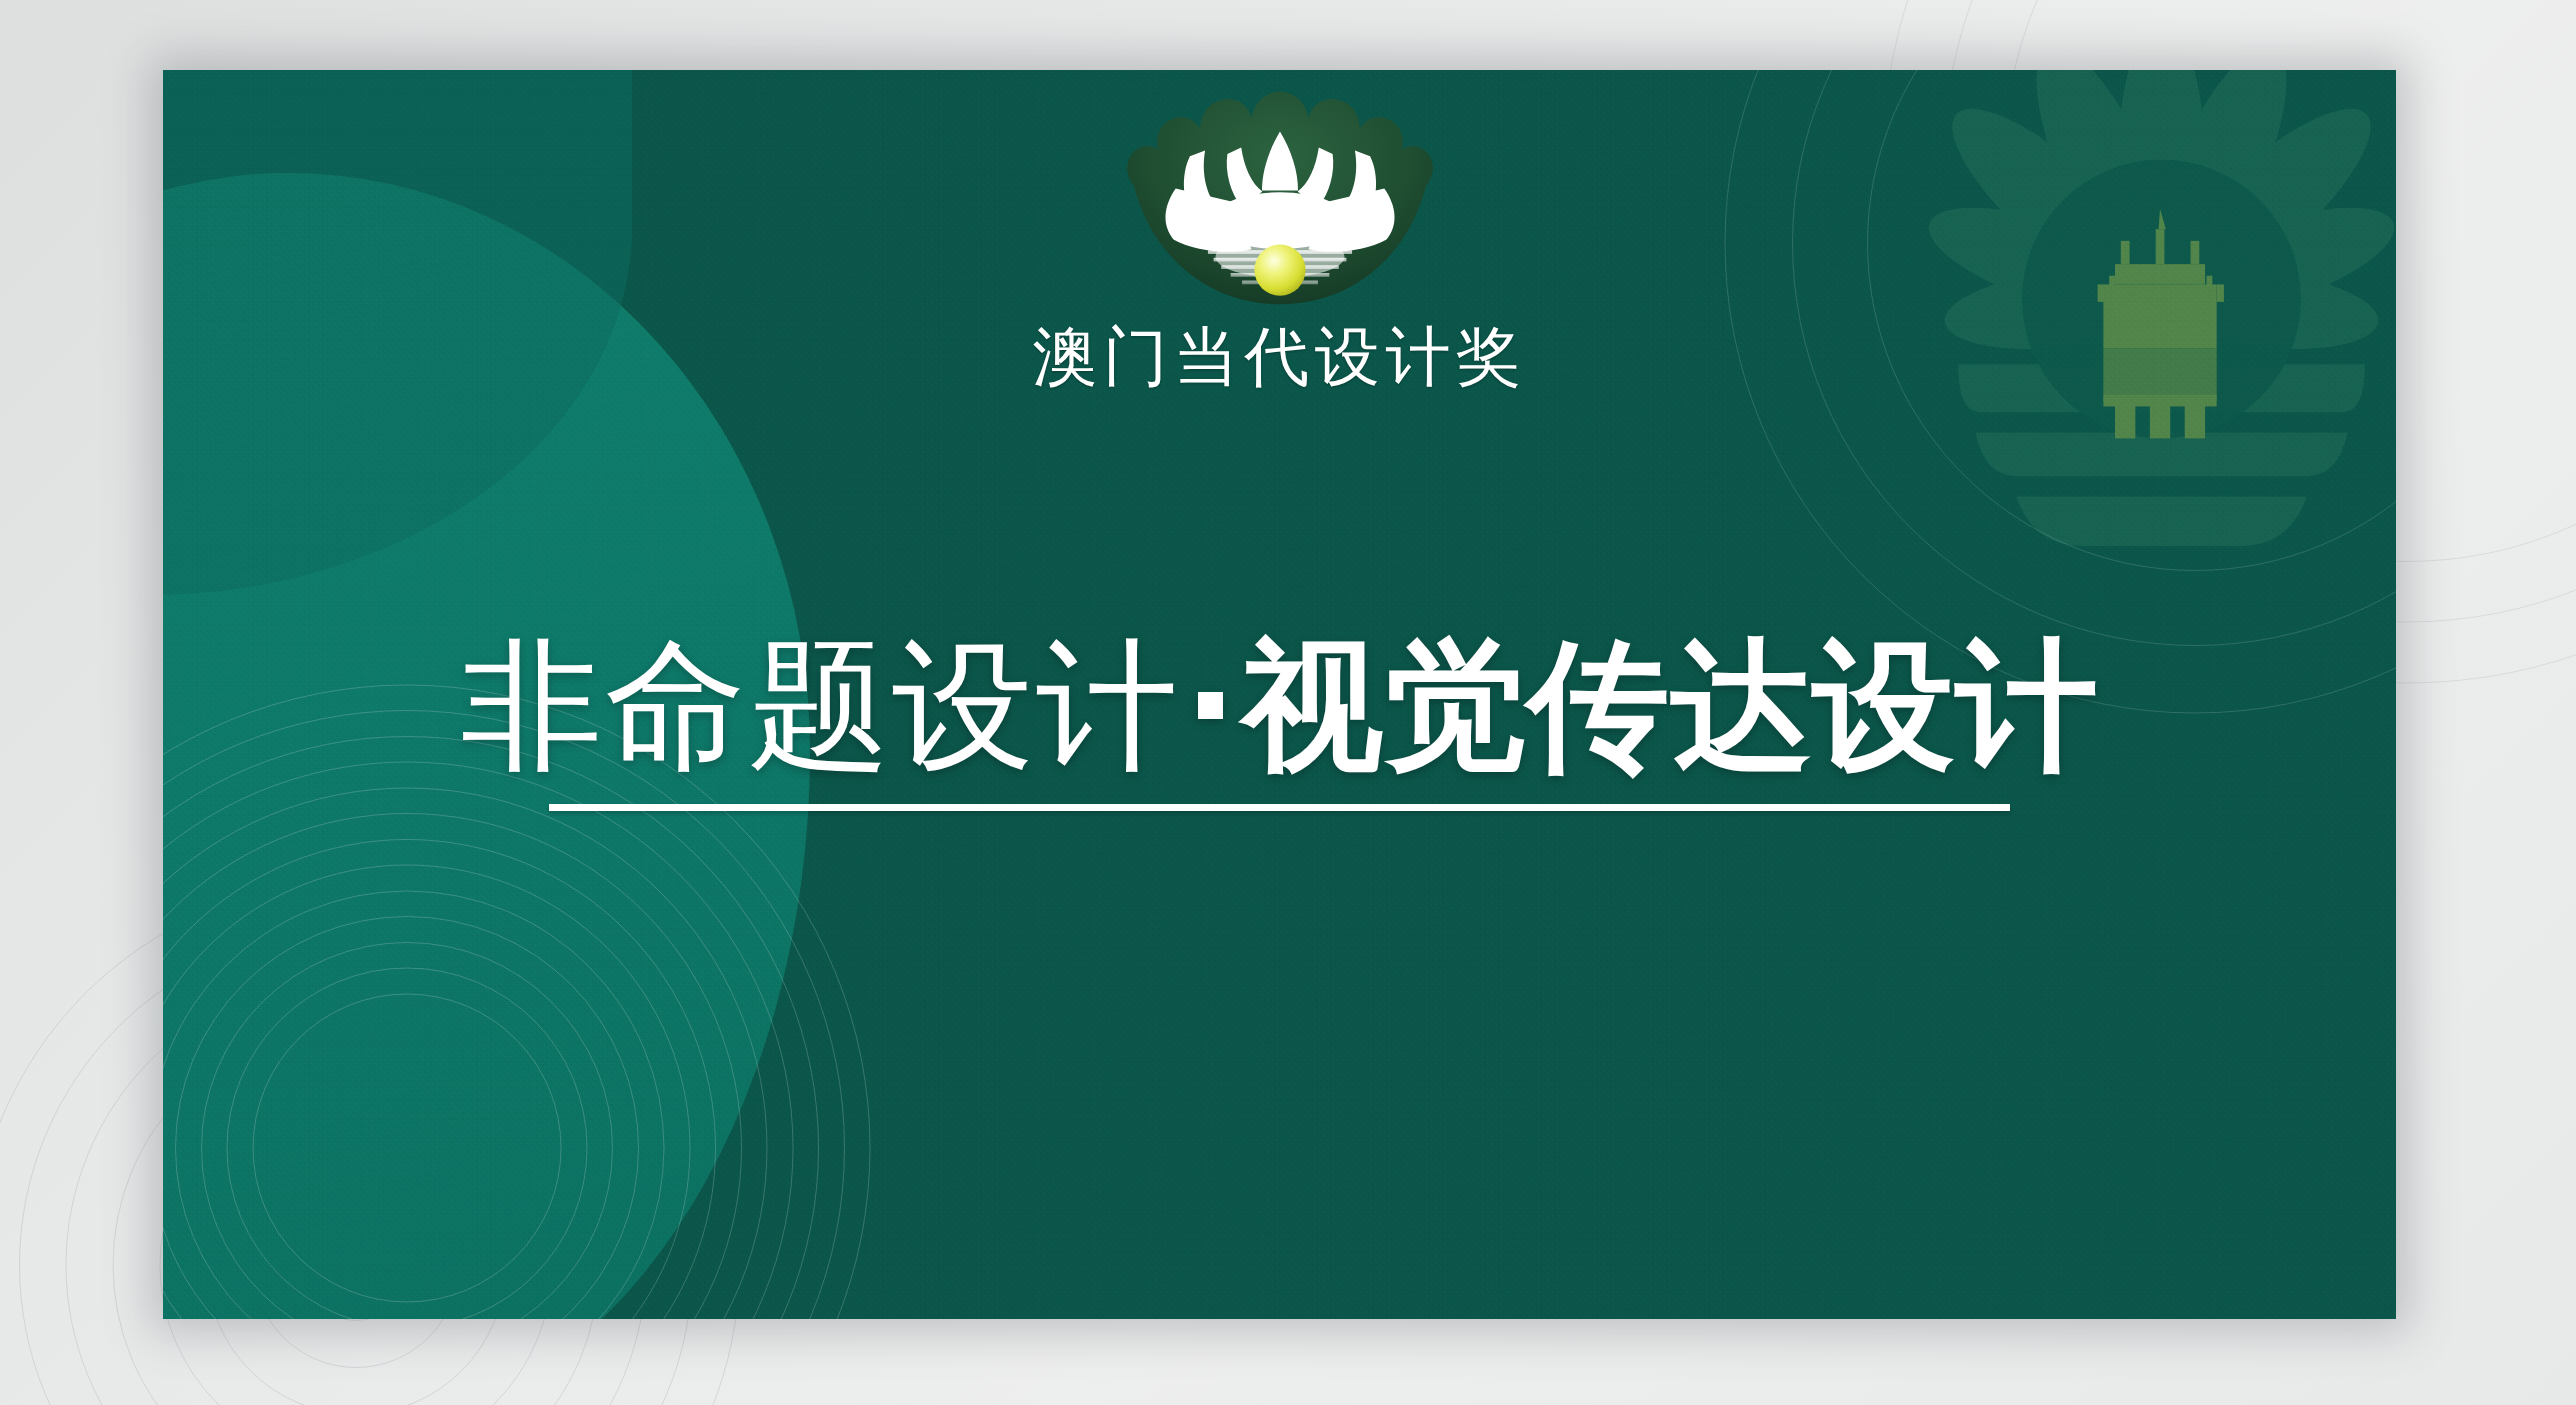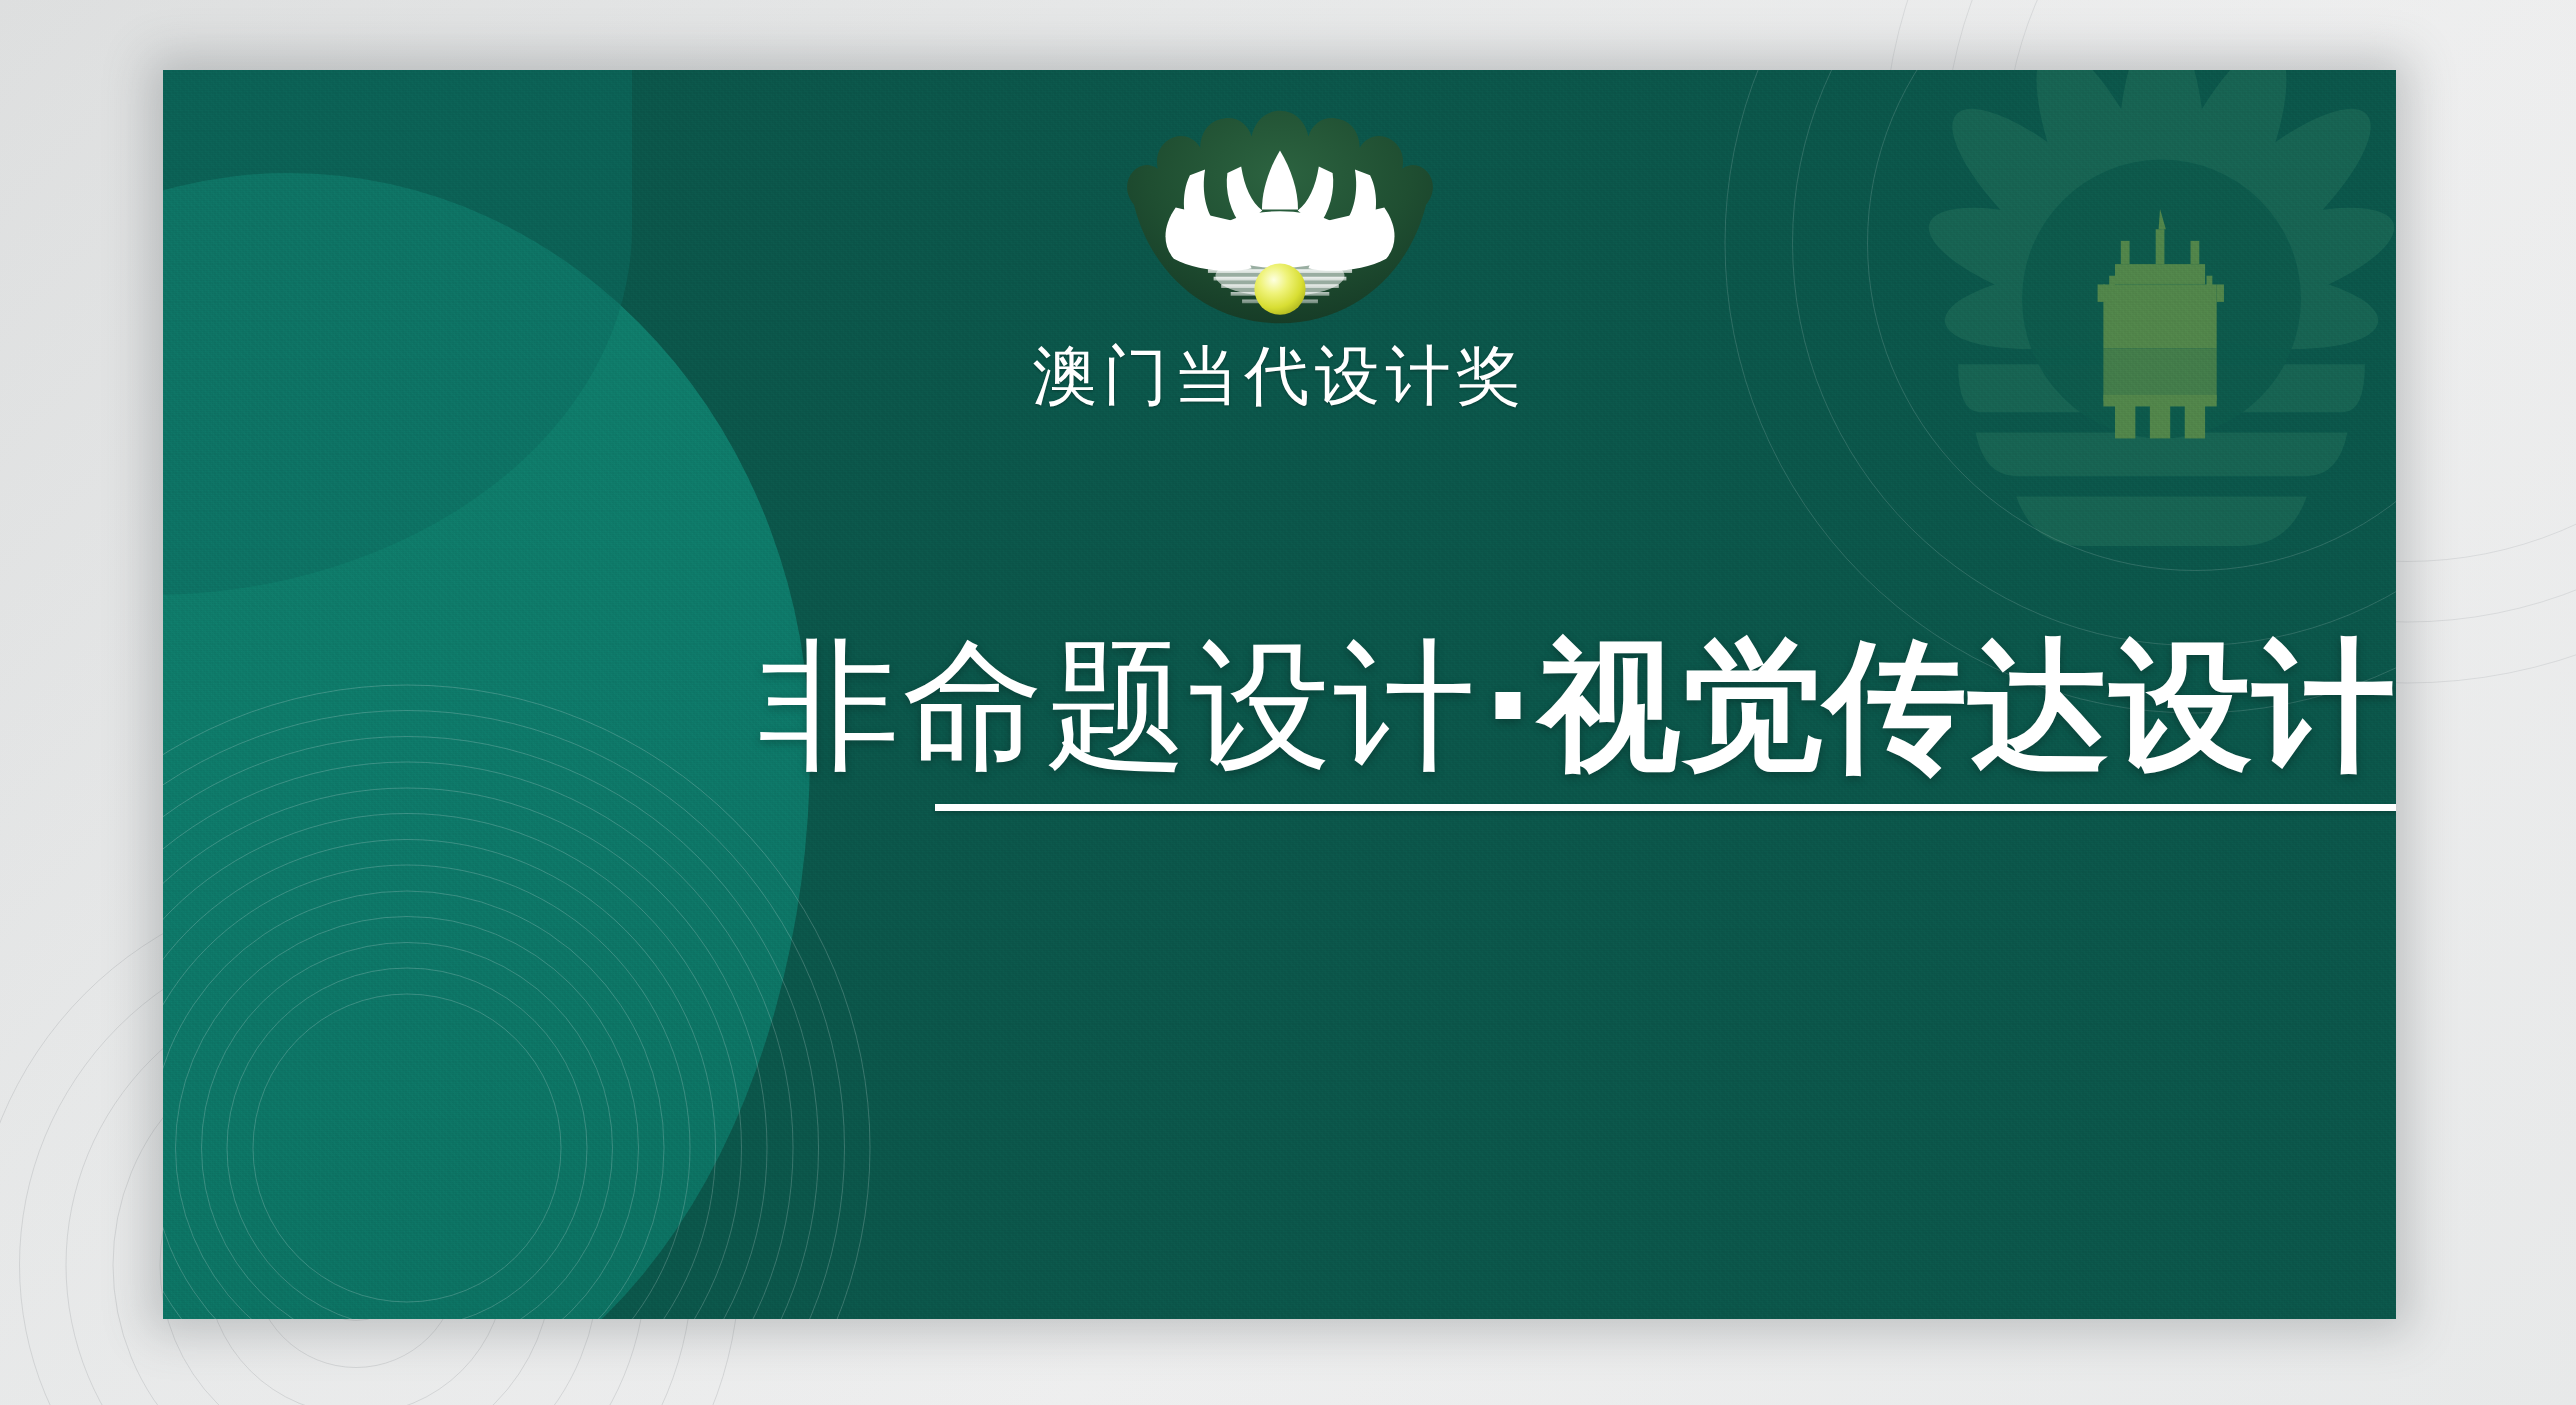--- a/index.html
+++ b/index.html
@@ -98,42 +98,42 @@
     position:absolute; left:-225px; top:609px;
     width:937px; height:937px; pointer-events:none;
   }
   .bl-circles span{
     position:absolute; border:1.5px solid rgba(223,234,231,0.22);
     border-radius:50%; left:50%; top:50%; transform:translate(-50%,-50%);
   }
 
   
   .logo-wrap{
-    position:absolute; left:0; right:0; top:37px;
+    position:absolute; left:0; right:0; top:18px;
     display:flex; flex-direction:column; align-items:center;
     z-index:6;
   }
   .logo-mark{ width:342px; height:220px; }
   .logo-mark svg{ width:100%; height:100%; display:block; }
   .logo-text{
     margin-top:17px;
     font-family:"Liberation Serif","DejaVu Serif",serif;
     font-size:65px;
     letter-spacing:5.6px;
     color:#ffffff;
     line-height:1;
     text-shadow:0 0.9px 2.8px rgba(0,0,0,.30);
   }
 
   
   .title-block{
     position:absolute;
     left:0; right:0; top:562px;
     z-index:6;
-    display:flex; flex-direction:column; align-items:flex-end;
+    display:flex; flex-direction:column; align-items:center;
   }
   .main-title{
     color:#fff;
     font-size:142px;
     line-height:1.04;
     white-space:nowrap;
     text-shadow:0 2.8px 9.4px rgba(0,0,0,.26);
   }
   .mt-light{
     font-family:"DejaVu Sans","Liberation Sans",sans-serif;

